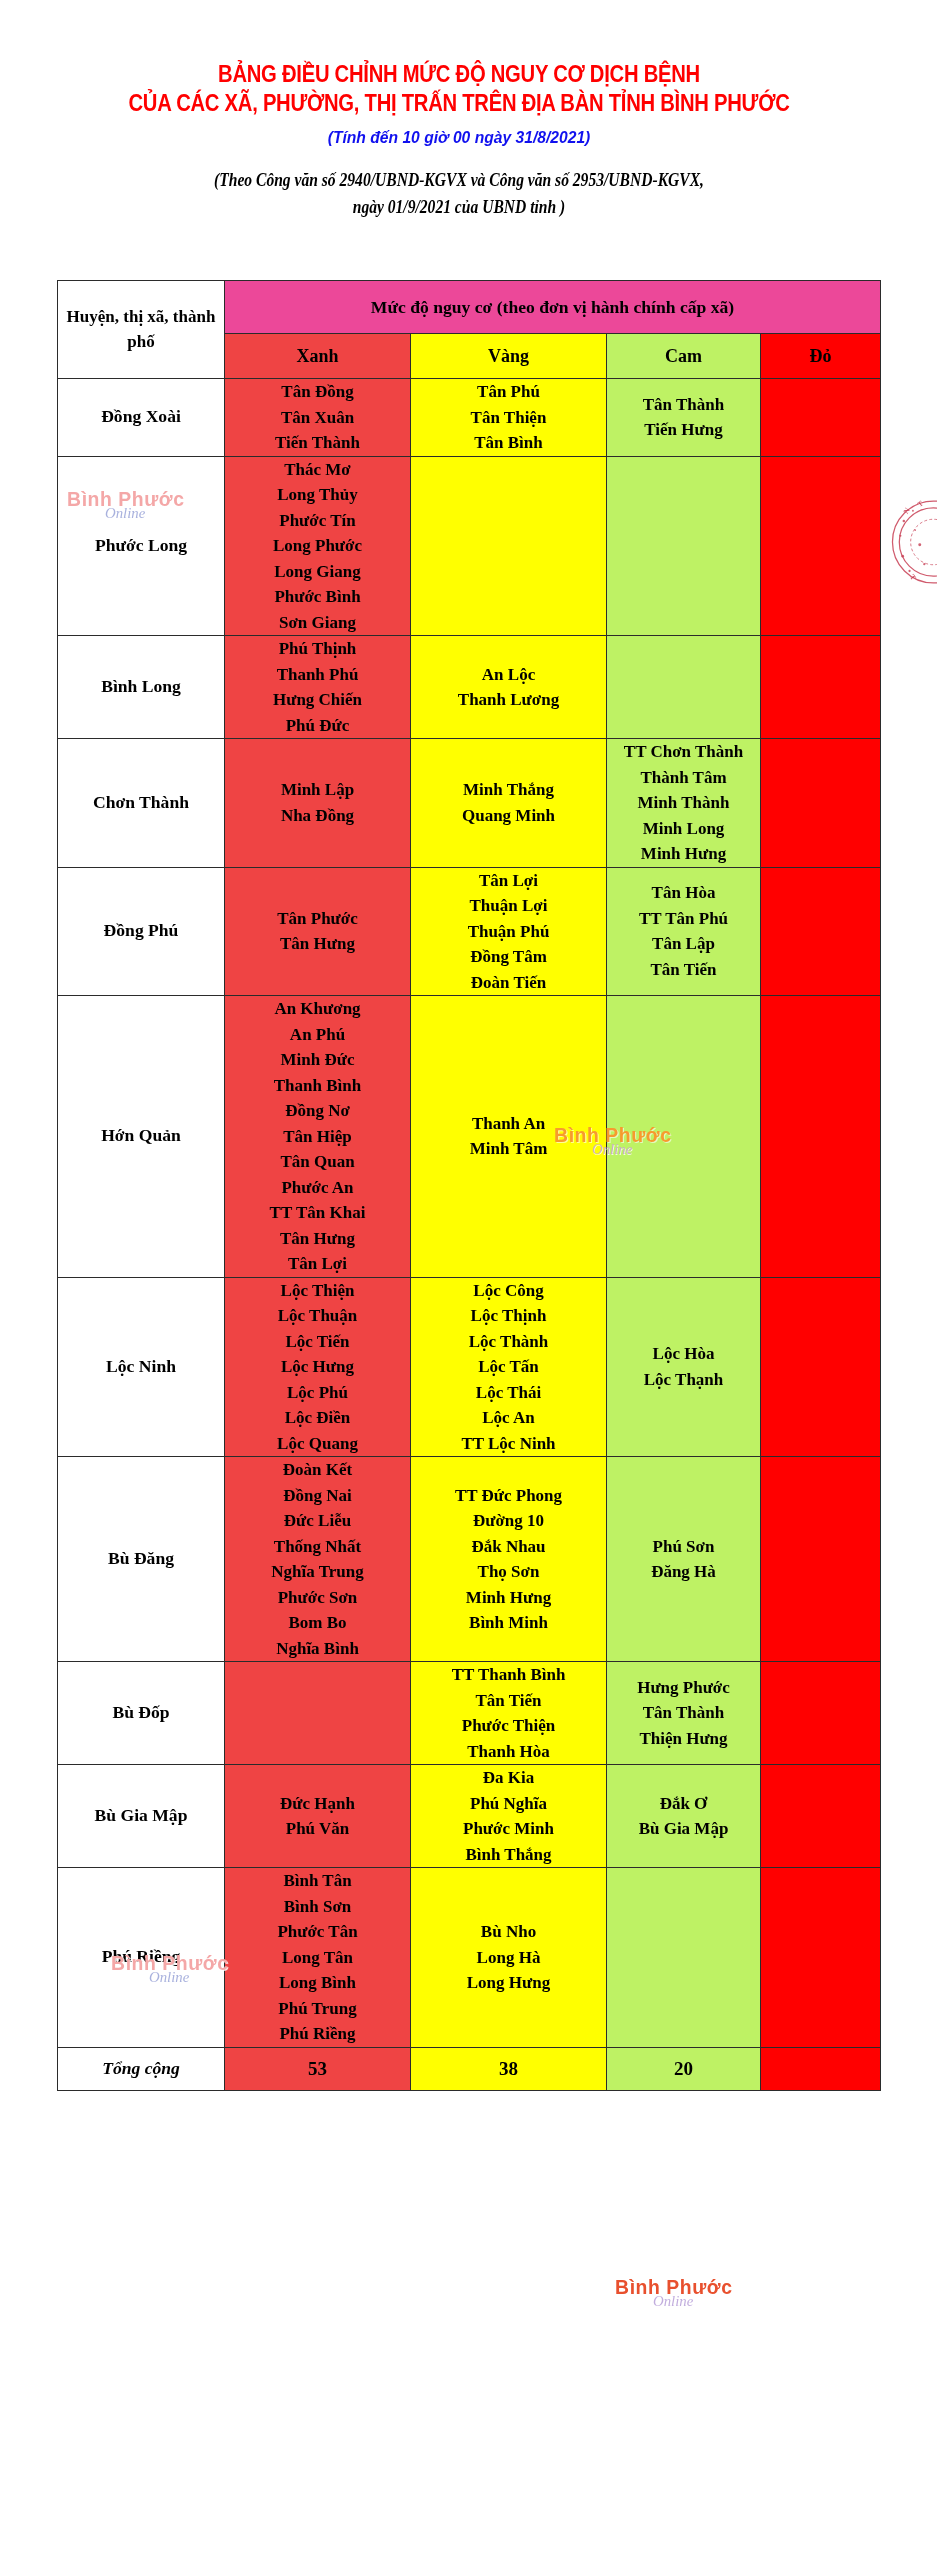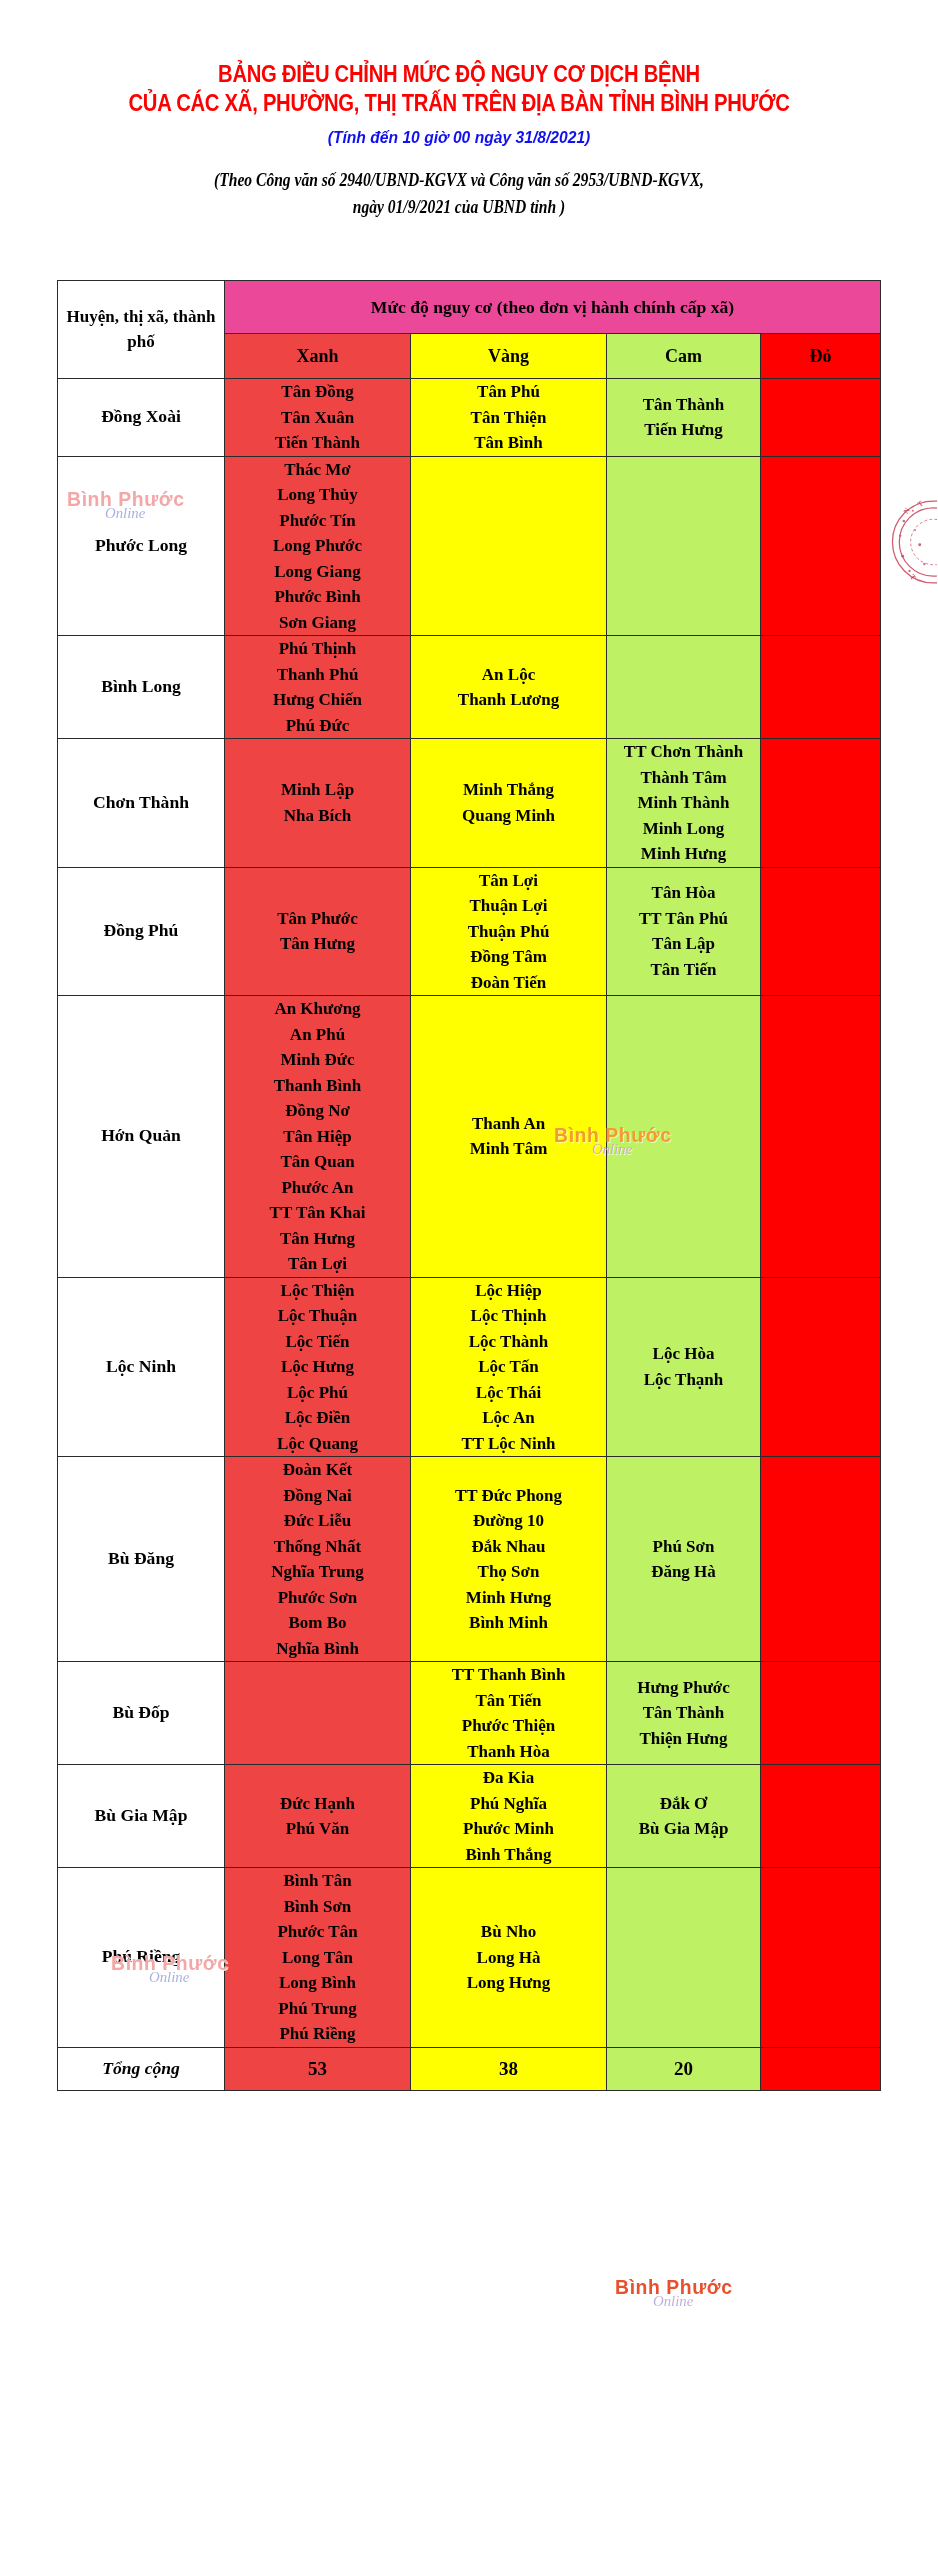--- a/index.html
+++ b/index.html
@@ -253,21 +253,21 @@
           <span class="w">An Lộc</span>
           <span class="w">Thanh Lương</span>
         </td>
         <td class="cell-list orange"></td>
         <td class="cell-list red"></td>
       </tr>
       <tr>
         <td class="district-name">Chơn Thành</td>
         <td class="cell-list green">
           <span class="w">Minh Lập</span>
-          <span class="w">Nha Bích</span>
+          <span class="w">Nha Đồng</span>
         </td>
         <td class="cell-list yellow">
           <span class="w">Minh Thắng</span>
           <span class="w">Quang Minh</span>
         </td>
         <td class="cell-list orange">
           <span class="w">TT Chơn Thành</span>
           <span class="w">Thành Tâm</span>
           <span class="w">Minh Thành</span>
           <span class="w">Minh Long</span>
@@ -323,21 +323,21 @@
         <td class="cell-list green">
           <span class="w">Lộc Thiện</span>
           <span class="w">Lộc Thuận</span>
           <span class="w">Lộc Tiến</span>
           <span class="w">Lộc Hưng</span>
           <span class="w">Lộc Phú</span>
           <span class="w">Lộc Điền</span>
           <span class="w">Lộc Quang</span>
         </td>
         <td class="cell-list yellow">
-          <span class="w">Lộc Hiệp</span>
+          <span class="w">Lộc Công</span>
           <span class="w">Lộc Thịnh</span>
           <span class="w">Lộc Thành</span>
           <span class="w">Lộc Tấn</span>
           <span class="w">Lộc Thái</span>
           <span class="w">Lộc An</span>
           <span class="w">TT Lộc Ninh</span>
         </td>
         <td class="cell-list orange">
           <span class="w">Lộc Hòa</span>
           <span class="w">Lộc Thạnh</span>

